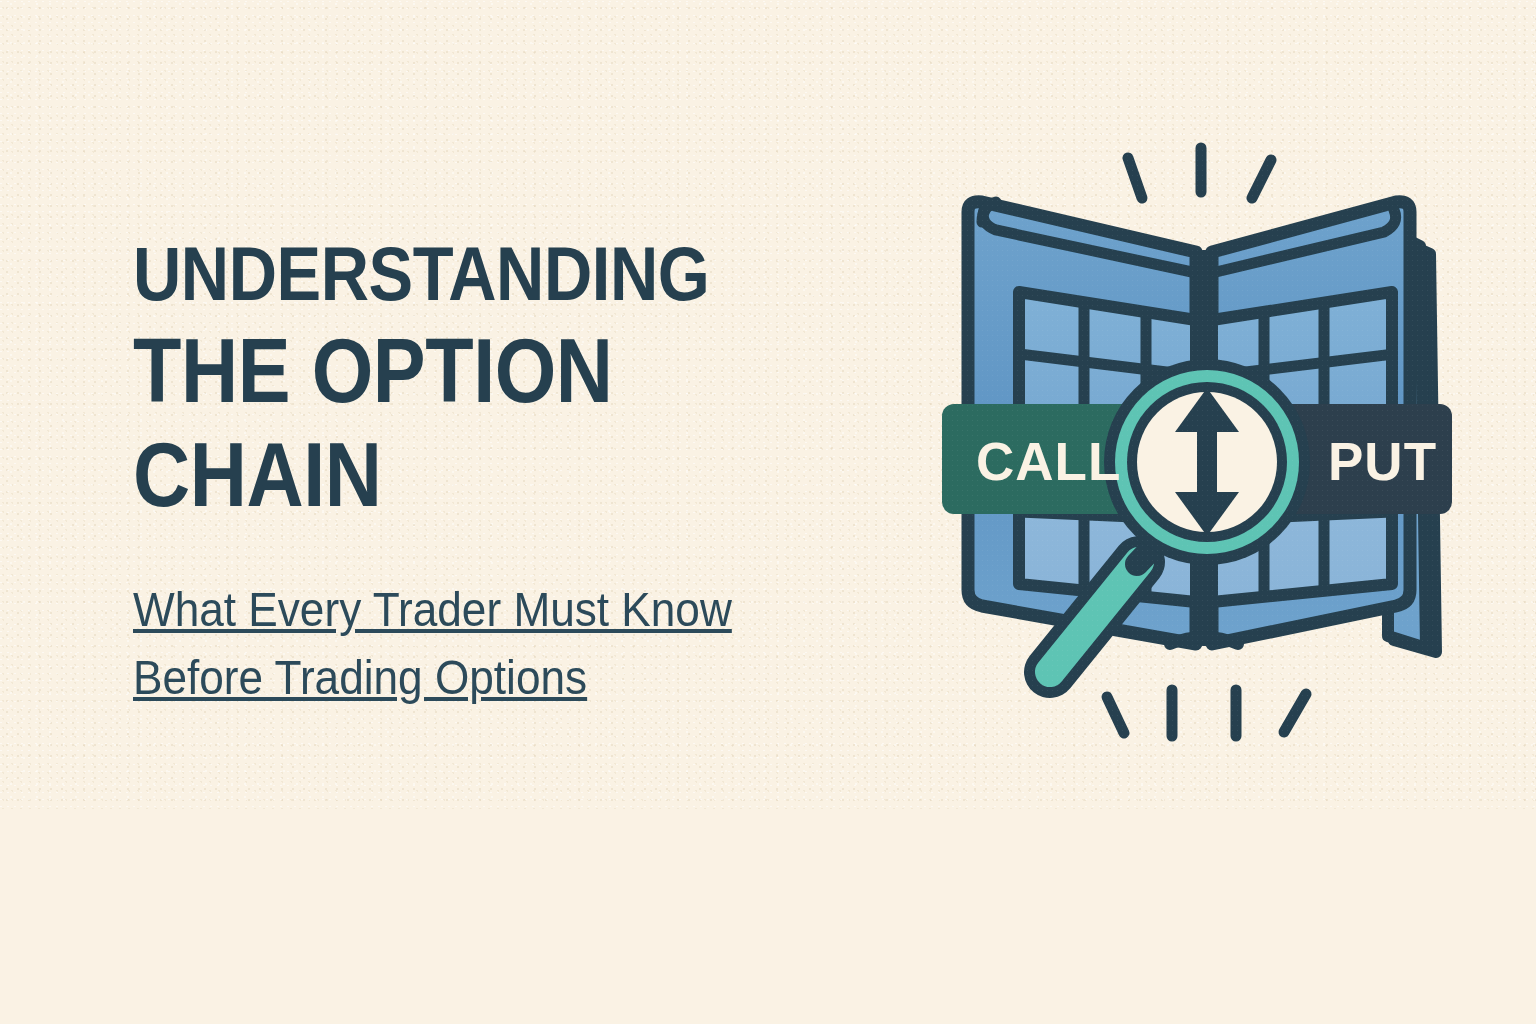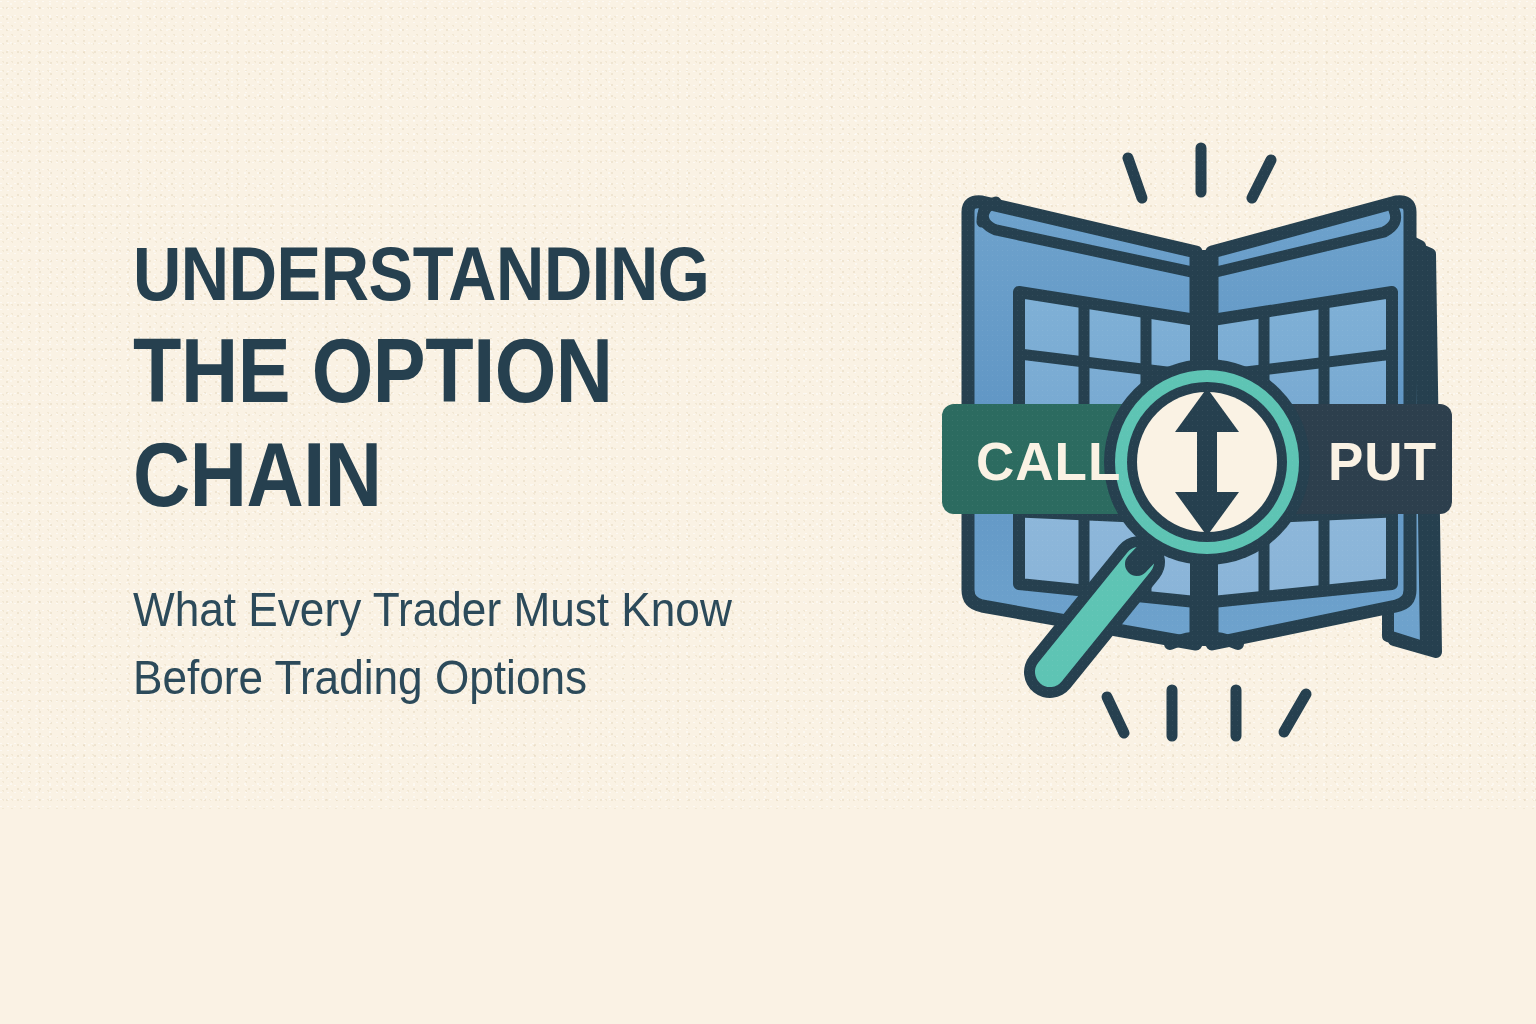--- a/index.html
+++ b/index.html
@@ -49,20 +49,21 @@
     transform: scaleX(0.88);
     transform-origin: left center;
   }
   .title-line.l1 { font-size: 76px; margin-bottom: 14px; }
   .title-line.l2 { font-size: 90px; margin-bottom: 14px; }
   .title-line.l3 { font-size: 90px; }
 
   .subtitle-block {
     margin-top: 56px;
     color: #2c4a5a;
+    text-decoration: underline;
   }
   .subtitle-line {
     font-family: "Liberation Sans Narrow", "Liberation Sans", sans-serif;
     font-weight: normal;
     font-size: 48px;
     line-height: 1.42;
     letter-spacing: 0px;
     white-space: nowrap;
     transform: scaleX(0.92);
     transform-origin: left center;

